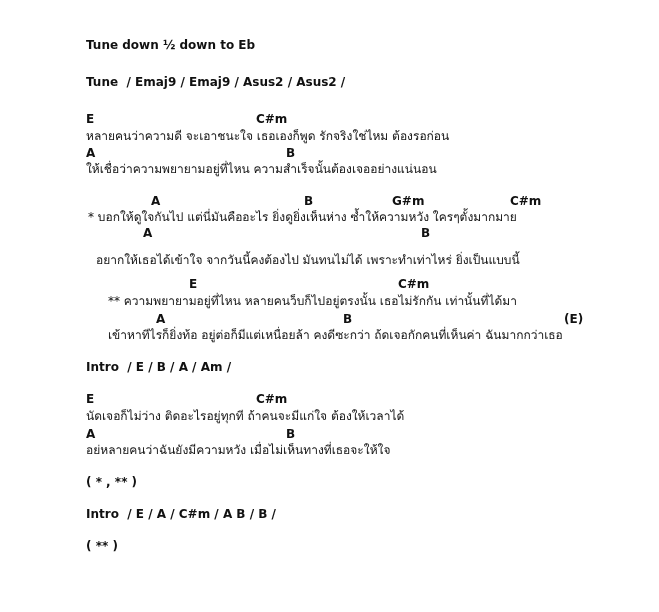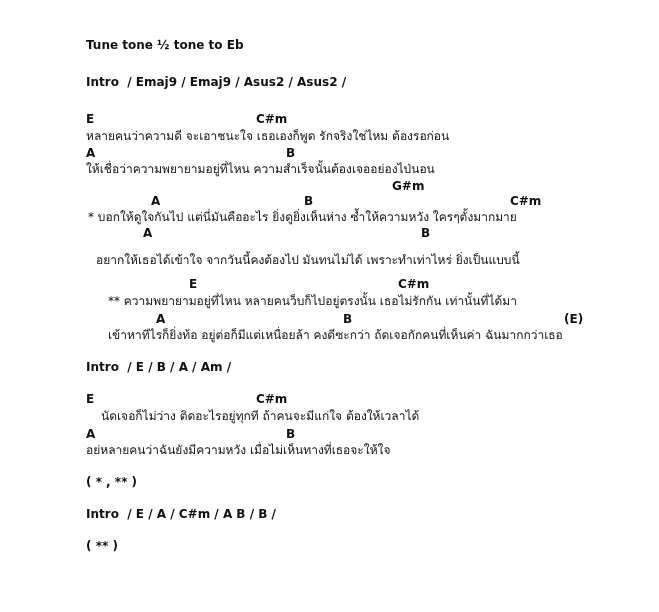--- a/index.html
+++ b/index.html
@@ -7,52 +7,52 @@
          font-family: "DejaVu Sans", sans-serif; color: #111111; }
   .ln { position: absolute; white-space: pre; line-height: 16px; }
   .b { font-weight: bold; font-size: 12px; }
   .t { font-size: 12px; }
   .ch { position: absolute; font-weight: bold; font-size: 12px; white-space: pre; line-height: 16px; }
 </style>
 </head>
 <body>
 
 <div>
-  <div class="ln b" style="left:86px;top:37px">Tune tone ½ tone to Eb</div>
-  <div class="ln b" style="left:86px;top:74px">Intro  / Emaj9 / Emaj9 / Asus2 / Asus2 /</div>
+  <div class="ln b" style="left:86px;top:37px">Tune down ½ down to Eb</div>
+  <div class="ln b" style="left:86px;top:74px">Tune  / Emaj9 / Emaj9 / Asus2 / Asus2 /</div>
 
   <div class="ch" style="left:86px;top:111px">E</div>
   <div class="ch" style="left:256px;top:111px">C#m</div>
   <div class="ln t" style="left:86px;top:128px">หลายคนว่าความดี จะเอาชนะใจ เธอเองก็พูด รักจริงใช่ไหม ต้องรอก่อน</div>
   <div class="ch" style="left:86px;top:145px">A</div>
   <div class="ch" style="left:286px;top:145px">B</div>
-  <div class="ln t" style="left:86px;top:161px">ให้เชื่อว่าความพยายามอยู่ที่ไหน ความสำเร็จนั้นต้องเจออย่องไป่นอน</div>
+  <div class="ln t" style="left:86px;top:161px">ให้เชื่อว่าความพยายามอยู่ที่ไหน ความสำเร็จนั้นต้องเจออย่างแน่นอน</div>
 
   <div class="ch" style="left:151px;top:193px">A</div>
   <div class="ch" style="left:304px;top:193px">B</div>
-  <div class="ch" style="left:392px;top:178px">G#m</div>
+  <div class="ch" style="left:392px;top:193px">G#m</div>
   <div class="ch" style="left:510px;top:193px">C#m</div>
   <div class="ln t" style="left:88px;top:209px">* บอกให้ดูใจกันไป แต่นี่มันคืออะไร ยิ่งดูยิ่งเห็นห่าง ซ้ำให้ความหวัง ใครๆตั้งมากมาย</div>
   <div class="ch" style="left:143px;top:225px">A</div>
   <div class="ch" style="left:421px;top:225px">B</div>
   <div class="ln t" style="left:96px;top:252px">อยากให้เธอได้เข้าใจ จากวันนี้คงต้องไป มันทนไม่ได้ เพราะทำเท่าไหร่ ยิ่งเป็นแบบนี้</div>
 
   <div class="ch" style="left:189px;top:276px">E</div>
   <div class="ch" style="left:398px;top:276px">C#m</div>
   <div class="ln t" style="left:108px;top:293px">** ความพยายามอยู่ที่ไหน หลายคนว็บก็ไปอยู่ตรงนั้น เธอไม่รักกัน เท่านั้นที่ได้มา</div>
   <div class="ch" style="left:156px;top:311px">A</div>
   <div class="ch" style="left:343px;top:311px">B</div>
   <div class="ch" style="left:564px;top:311px">(E)</div>
   <div class="ln t" style="left:108px;top:327px">เข้าหาทีไรก็ยิ่งท้อ อยู่ต่อก็มีแต่เหนื่อยล้า คงดีซะกว่า ถ้ดเจอกักคนที่เห็นค่า ฉันมากกว่าเธอ</div>
 
   <div class="ln b" style="left:86px;top:359px">Intro  / E / B / A / Am /</div>
 
   <div class="ch" style="left:86px;top:391px">E</div>
   <div class="ch" style="left:256px;top:391px">C#m</div>
-  <div class="ln t" style="left:101px;top:408px">นัดเจอก็ไม่ว่าง ติดอะไรอยู่ทุกที ถ้าคนจะมีแก่ใจ ต้องให้เวลาได้</div>
+  <div class="ln t" style="left:86px;top:408px">นัดเจอก็ไม่ว่าง ติดอะไรอยู่ทุกที ถ้าคนจะมีแก่ใจ ต้องให้เวลาได้</div>
   <div class="ch" style="left:86px;top:426px">A</div>
   <div class="ch" style="left:286px;top:426px">B</div>
   <div class="ln t" style="left:86px;top:442px">อย่หลายคนว่าฉันยังมีความหวัง เมื่อไม่เห็นทางที่เธอจะให้ใจ</div>
 
   <div class="ln b" style="left:86px;top:474px">( * , ** )</div>
   <div class="ln b" style="left:86px;top:506px">Intro  / E / A / C#m / A B / B /</div>
   <div class="ln b" style="left:86px;top:538px">( ** )</div>
 </div>
 
 </body></html>

